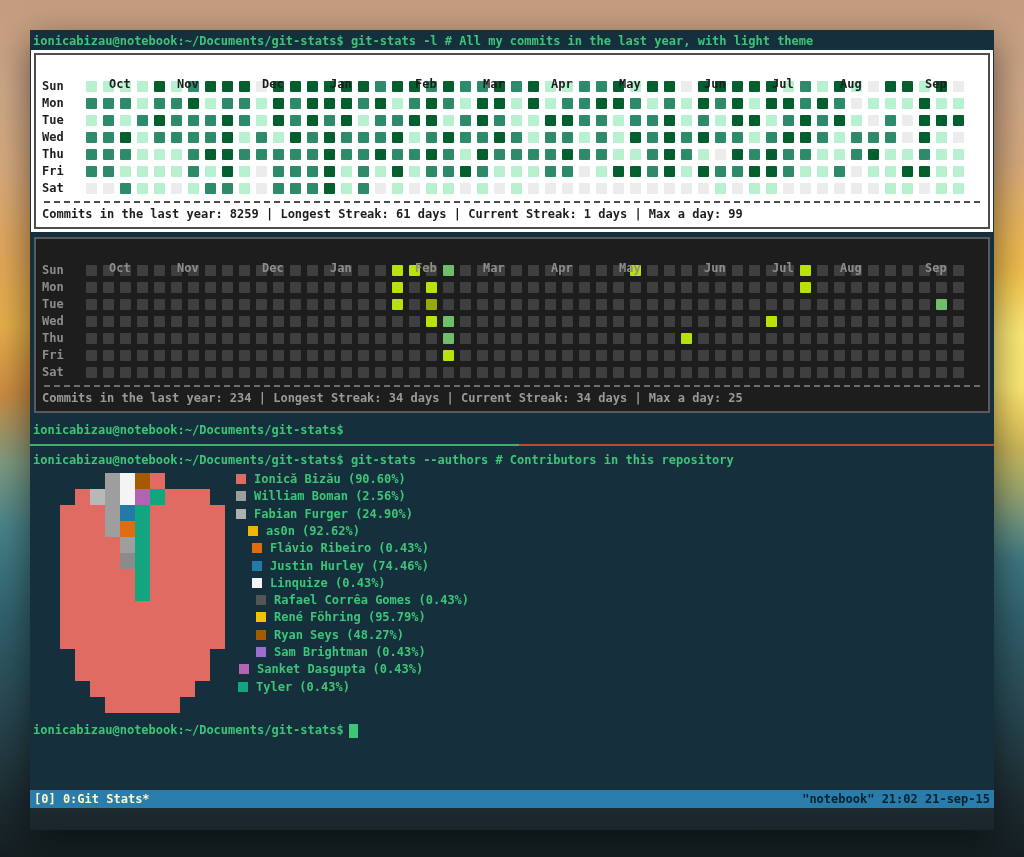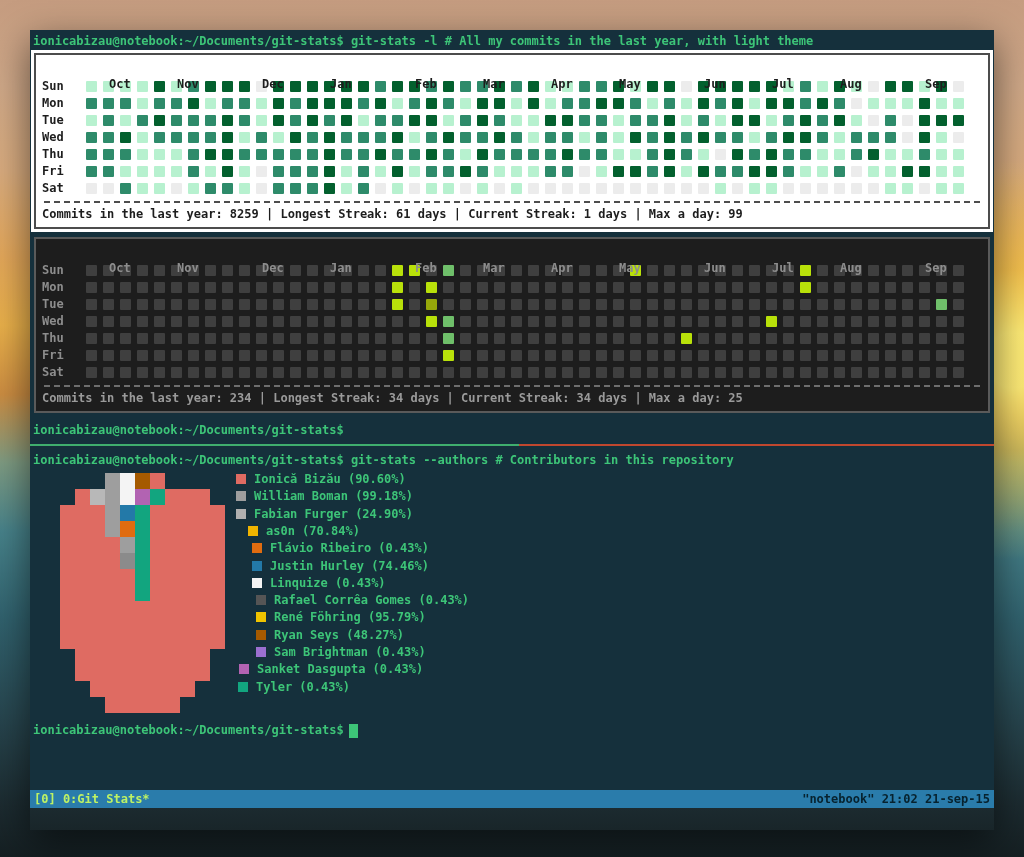--- a/index.html
+++ b/index.html
@@ -53,21 +53,21 @@
   .legend-item{position:absolute;height:17px;line-height:17px;white-space:pre;color:#3dc578;}
   .legend-swatch{display:inline-block;width:10px;height:10px;margin-right:8px;vertical-align:-1px;}
 
   .cursor{display:inline-block;width:9px;height:14px;background:#3dc578;
           vertical-align:middle;margin-left:5px;}
 
   
   .statusbar{position:absolute;left:0;right:0;bottom:0;height:18px;line-height:18px;
              background:#2a7cab;display:flex;justify-content:space-between;
              padding:0 4px;white-space:pre;}
-  .statusbar .left{color:#bef264;}
+  .statusbar .left{color:#fef9c3;}
   .statusbar .right{color:#07222e;}
 </style>
 </head>
 <body>
 
 <div class="wallpaper"></div>
 
 <div class="window">
 
   <div class="terminal">
@@ -1056,23 +1056,23 @@
           <span class="pie-cell" style="background: rgb(223, 107, 98);"></span>
           <span class="pie-cell" style="background: rgb(223, 107, 98);"></span>
           <span class="pie-cell" style="background: rgb(223, 107, 98);"></span>
           <span class="pie-cell" style="background: rgb(223, 107, 98);"></span>
           <span class="pie-cell"></span>
           <span class="pie-cell"></span>
           <span class="pie-cell"></span>
         </div>
       <div class="legend">
           <div class="legend-item" style="top: 2px; left: 206px;"><span class="legend-swatch" style="background: rgb(223, 107, 98);"></span><span>Ionică Bizău (90.60%)</span></div>
-          <div class="legend-item" style="top: 19.3px; left: 206px;"><span class="legend-swatch" style="background: rgb(158, 158, 158);"></span><span>William Boman (99.18%)</span></div>
+          <div class="legend-item" style="top: 19.3px; left: 206px;"><span class="legend-swatch" style="background: rgb(158, 158, 158);"></span><span>William Boman (2.56%)</span></div>
           <div class="legend-item" style="top: 36.6px; left: 206px;"><span class="legend-swatch" style="background: rgb(176, 176, 176);"></span><span>Fabian Furger (24.90%)</span></div>
-          <div class="legend-item" style="top: 53.9px; left: 218px;"><span class="legend-swatch" style="background: rgb(240, 180, 0);"></span><span>as0n (70.84%)</span></div>
+          <div class="legend-item" style="top: 53.9px; left: 218px;"><span class="legend-swatch" style="background: rgb(240, 180, 0);"></span><span>as0n (92.62%)</span></div>
           <div class="legend-item" style="top: 71.2px; left: 222px;"><span class="legend-swatch" style="background: rgb(224, 108, 16);"></span><span>Flávio Ribeiro (0.43%)</span></div>
           <div class="legend-item" style="top: 88.5px; left: 222px;"><span class="legend-swatch" style="background: rgb(35, 121, 168);"></span><span>Justin Hurley (74.46%)</span></div>
           <div class="legend-item" style="top: 105.8px; left: 222px;"><span class="legend-swatch" style="background: rgb(244, 244, 244);"></span><span>Linquize (0.43%)</span></div>
           <div class="legend-item" style="top: 123.1px; left: 226px;"><span class="legend-swatch" style="background: rgb(85, 85, 85);"></span><span>Rafael Corrêa Gomes (0.43%)</span></div>
           <div class="legend-item" style="top: 140.4px; left: 226px;"><span class="legend-swatch" style="background: rgb(240, 196, 0);"></span><span>René Föhring (95.79%)</span></div>
           <div class="legend-item" style="top: 157.7px; left: 226px;"><span class="legend-swatch" style="background: rgb(165, 90, 0);"></span><span>Ryan Seys (48.27%)</span></div>
           <div class="legend-item" style="top: 175px; left: 226px;"><span class="legend-swatch" style="background: rgb(155, 111, 208);"></span><span>Sam Brightman (0.43%)</span></div>
           <div class="legend-item" style="top: 192.3px; left: 209px;"><span class="legend-swatch" style="background: rgb(178, 99, 178);"></span><span>Sanket Dasgupta (0.43%)</span></div>
           <div class="legend-item" style="top: 209.6px; left: 208px;"><span class="legend-swatch" style="background: rgb(18, 165, 127);"></span><span>Tyler (0.43%)</span></div>
         </div>

